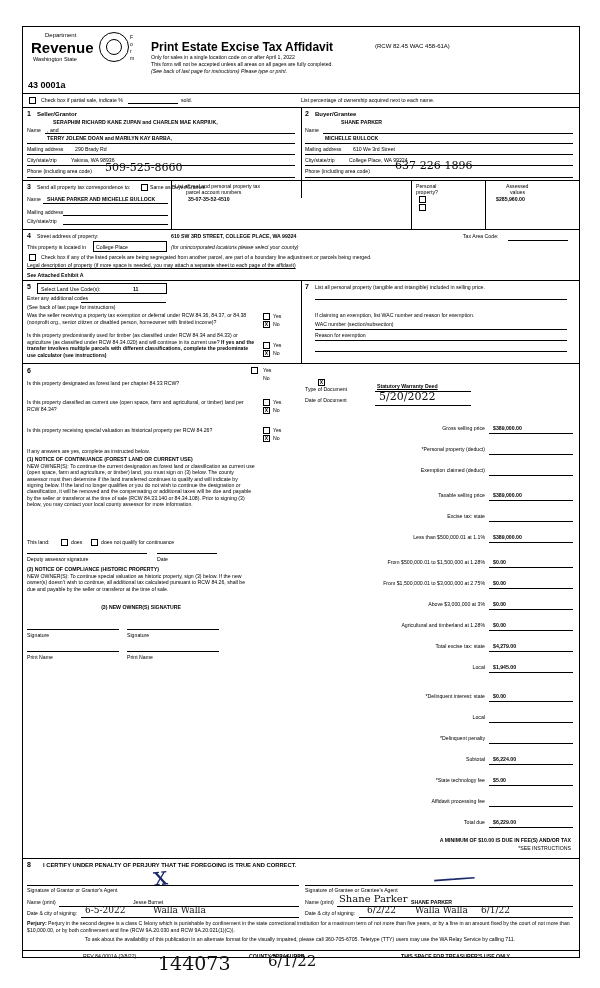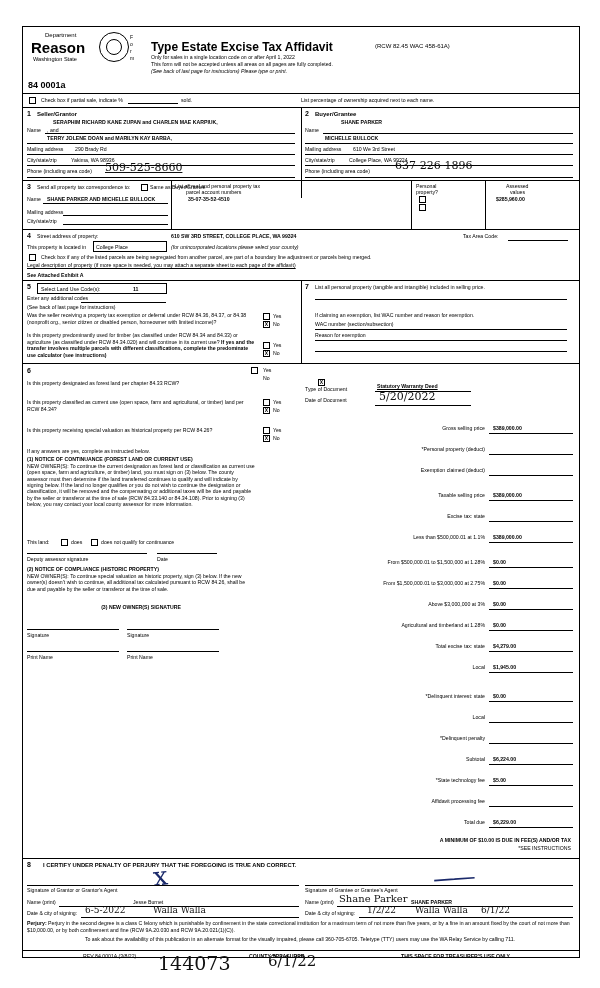--- a/index.html
+++ b/index.html
@@ -20,38 +20,38 @@
   .rt{text-align:right;}
 </style>
 </head>
 <body>
 
 <div class="page">
   <div class="sheet">
 
     <div style="position:absolute;left:4px;top:3px;width:130px;height:48px;">
       <div class="t" style="left:18px;top:2px;font-size:6px;">Department</div>
-      <div class="t" style="left:4px;top:9px;font-size:15px;font-weight:bold;">Reason</div>
+      <div class="t" style="left:4px;top:9px;font-size:15px;font-weight:bold;">Revenue</div>
       <div class="t" style="left:6px;top:26px;font-size:5.6px;">Washington State</div>
       <div style="position:absolute;left:72px;top:2px;width:28px;height:28px;border:1.5px solid #000;border-radius:50%;">
         <div style="position:absolute;left:6px;top:6px;width:14px;height:14px;border:1.2px solid #000;border-radius:50%;"></div>
       </div>
       <div class="t" style="left:103px;top:4px;font-size:5px;">F</div>
       <div class="t" style="left:103px;top:11px;font-size:5px;">o</div>
       <div class="t" style="left:103px;top:18px;font-size:5px;">r</div>
       <div class="t" style="left:103px;top:25px;font-size:5px;">m</div>
     </div>
 
-    <div class="t" style="left:128px;top:13px;font-size:12px;font-weight:bold;">Type Estate Excise Tax Affidavit</div>
+    <div class="t" style="left:128px;top:13px;font-size:12px;font-weight:bold;">Print Estate Excise Tax Affidavit</div>
     <div class="t" style="left:352px;top:16px;font-size:6px;">(RCW 82.45 WAC 458-61A)</div>
     <div class="t" style="left:128px;top:27px;">Only for sales in a single location code on or after April 1, 2022</div>
     <div class="t" style="left:128px;top:34px;">This form will not be accepted unless all areas on all pages are fully completed.</div>
     <div class="t i" style="left:128px;top:41px;"><span>(See back of last page for instructions)</span> <span>Please type or print.</span></div>
 
-    <div class="t b" style="left:5px;top:53px;font-size:9px;">84 0001a</div>
+    <div class="t b" style="left:5px;top:53px;font-size:9px;">43 0001a</div>
     <div class="ln" style="left:0;top:66px;width:556px;height:1px;"></div>
 
     <div class="box" style="left:6px;top:70px;"></div>
     <div class="t" style="left:18px;top:70px;">Check box if partial sale, indicate %</div>
     <div class="hl" style="left:105px;top:69px;width:50px;height:7px;"></div>
     <div class="t" style="left:158px;top:70px;">sold.</div>
     <div class="t" style="left:278px;top:70px;">List percentage of ownership acquired next to each name.</div>
     <div class="ln" style="left:0;top:80px;width:556px;height:1px;"></div>
 
     <div class="sec" style="left:4px;top:83px;">1</div>
@@ -66,21 +66,21 @@
     <div class="t b" style="left:24px;top:108px;">TERRY JOLENE DOAN and MARILYN KAY BARBA,</div>
     <div class="ln" style="left:22px;top:106px;width:250px;height:1px;"></div>
     <div class="ln" style="left:4px;top:116px;width:268px;height:1px;"></div>
     <div class="t" style="left:4px;top:119px;">Mailing address</div>
     <div class="t" style="left:52px;top:119px;">290 Brady Rd</div>
     <div class="ln" style="left:4px;top:127px;width:268px;height:1px;"></div>
     <div class="t" style="left:4px;top:130px;">City/state/zip</div>
     <div class="t" style="left:48px;top:130px;">Yakima, WA 98936</div>
     <div class="ln" style="left:4px;top:138px;width:268px;height:1px;"></div>
     <div class="t" style="left:4px;top:141px;">Phone (including area code)</div>
-    <div class="hand" style="left:82px;top:134px;font-size:11px;text-decoration:underline;">509-525-8660</div>
+    <div class="hand" style="left:82px;top:134px;font-size:11px;">509-525-8660</div>
     <div class="ln" style="left:4px;top:150px;width:268px;height:1px;"></div>
 
     <div class="t b" style="left:318px;top:92px;">SHANE PARKER</div>
     <div class="t" style="left:282px;top:100px;">Name</div>
     <div class="t b" style="left:302px;top:108px;">MICHELLE BULLOCK</div>
     <div class="ln" style="left:300px;top:106px;width:250px;height:1px;"></div>
     <div class="ln" style="left:282px;top:116px;width:268px;height:1px;"></div>
     <div class="t" style="left:282px;top:119px;">Mailing address</div>
     <div class="t" style="left:330px;top:119px;">610 We 3rd Street</div>
     <div class="ln" style="left:282px;top:127px;width:268px;height:1px;"></div>
@@ -310,21 +310,21 @@
     <div class="t" style="left:282px;top:872px;">Name (print)</div>
     <div class="hand" style="left:316px;top:866px;font-size:10px;">Shane Parker</div>
     <div class="t b" style="left:388px;top:872px;">SHANE PARKER</div>
     <div class="ln" style="left:314px;top:879px;width:236px;height:1px;"></div>
 
     <div class="t" style="left:4px;top:883px;">Date &amp; city of signing:</div>
     <div class="hand" style="left:62px;top:878px;font-size:9px;">6-5-2022</div>
     <div class="hand" style="left:130px;top:878px;font-size:9px;">Walla Walla</div>
     <div class="ln" style="left:58px;top:890px;width:218px;height:1px;"></div>
     <div class="t" style="left:282px;top:883px;">Date &amp; city of signing:</div>
-    <div class="hand" style="left:344px;top:878px;font-size:9px;">1/2/22</div>
+    <div class="hand" style="left:344px;top:878px;font-size:9px;">6/2/22</div>
     <div class="hand" style="left:392px;top:878px;font-size:9px;">Walla Walla</div>
     <div class="hand" style="left:458px;top:878px;font-size:9px;">6/1/22</div>
     <div class="ln" style="left:336px;top:890px;width:214px;height:1px;"></div>
 
     <div class="t" style="left:4px;top:893px;width:546px;line-height:1.25;"><span class="b">Perjury:</span> <span>Perjury in the second degree is a class C felony which is punishable by confinement in the state correctional institution for a maximum term of not more than five years, or by a fine in an amount fixed by the court of not more than $10,000.00, or by both confinement and fine (RCW 9A.20.030 and RCW 9A.20.021(1)(C)).</span></div>
     <div class="t ctr" style="left:4px;top:909px;width:546px;line-height:1.25;">To ask about the availability of this publication in an alternate format for the visually impaired, please call 360-705-6705. Teletype (TTY) users may use the WA Relay Service by calling 711.</div>
 
     <div class="ln" style="left:0;top:923px;width:556px;height:1px;"></div>
     <div class="t" style="left:60px;top:926px;">REV 84 0001A (3/8/22)</div>
     <div class="t b" style="left:226px;top:926px;">COUNTY TREASURER</div>

